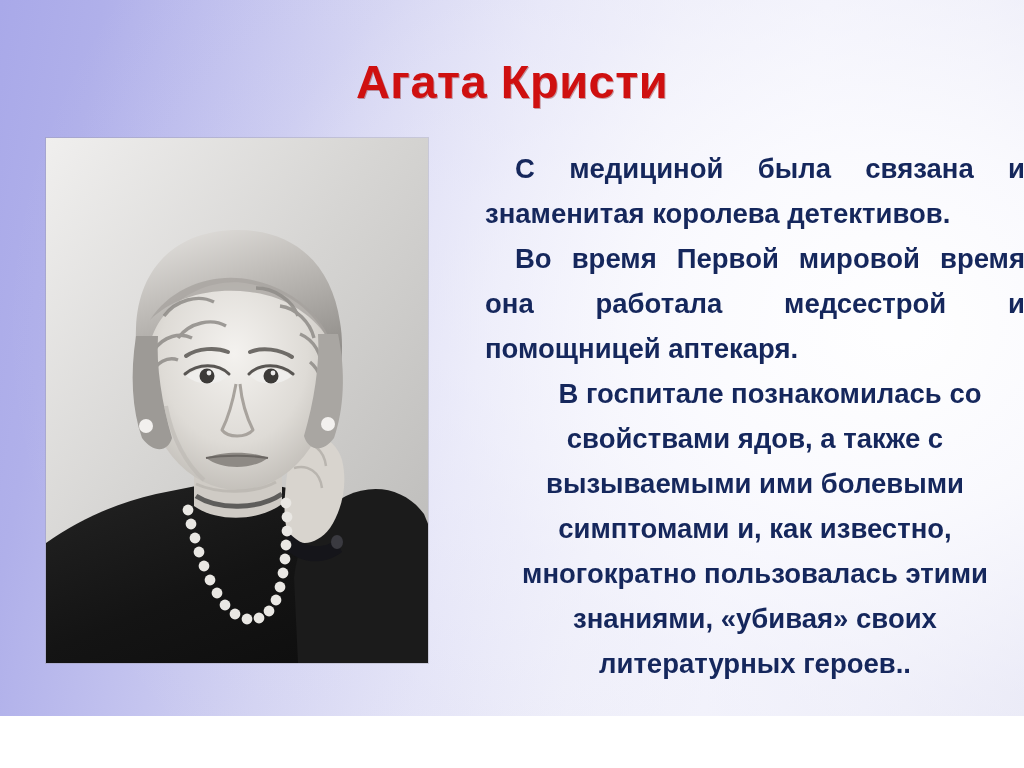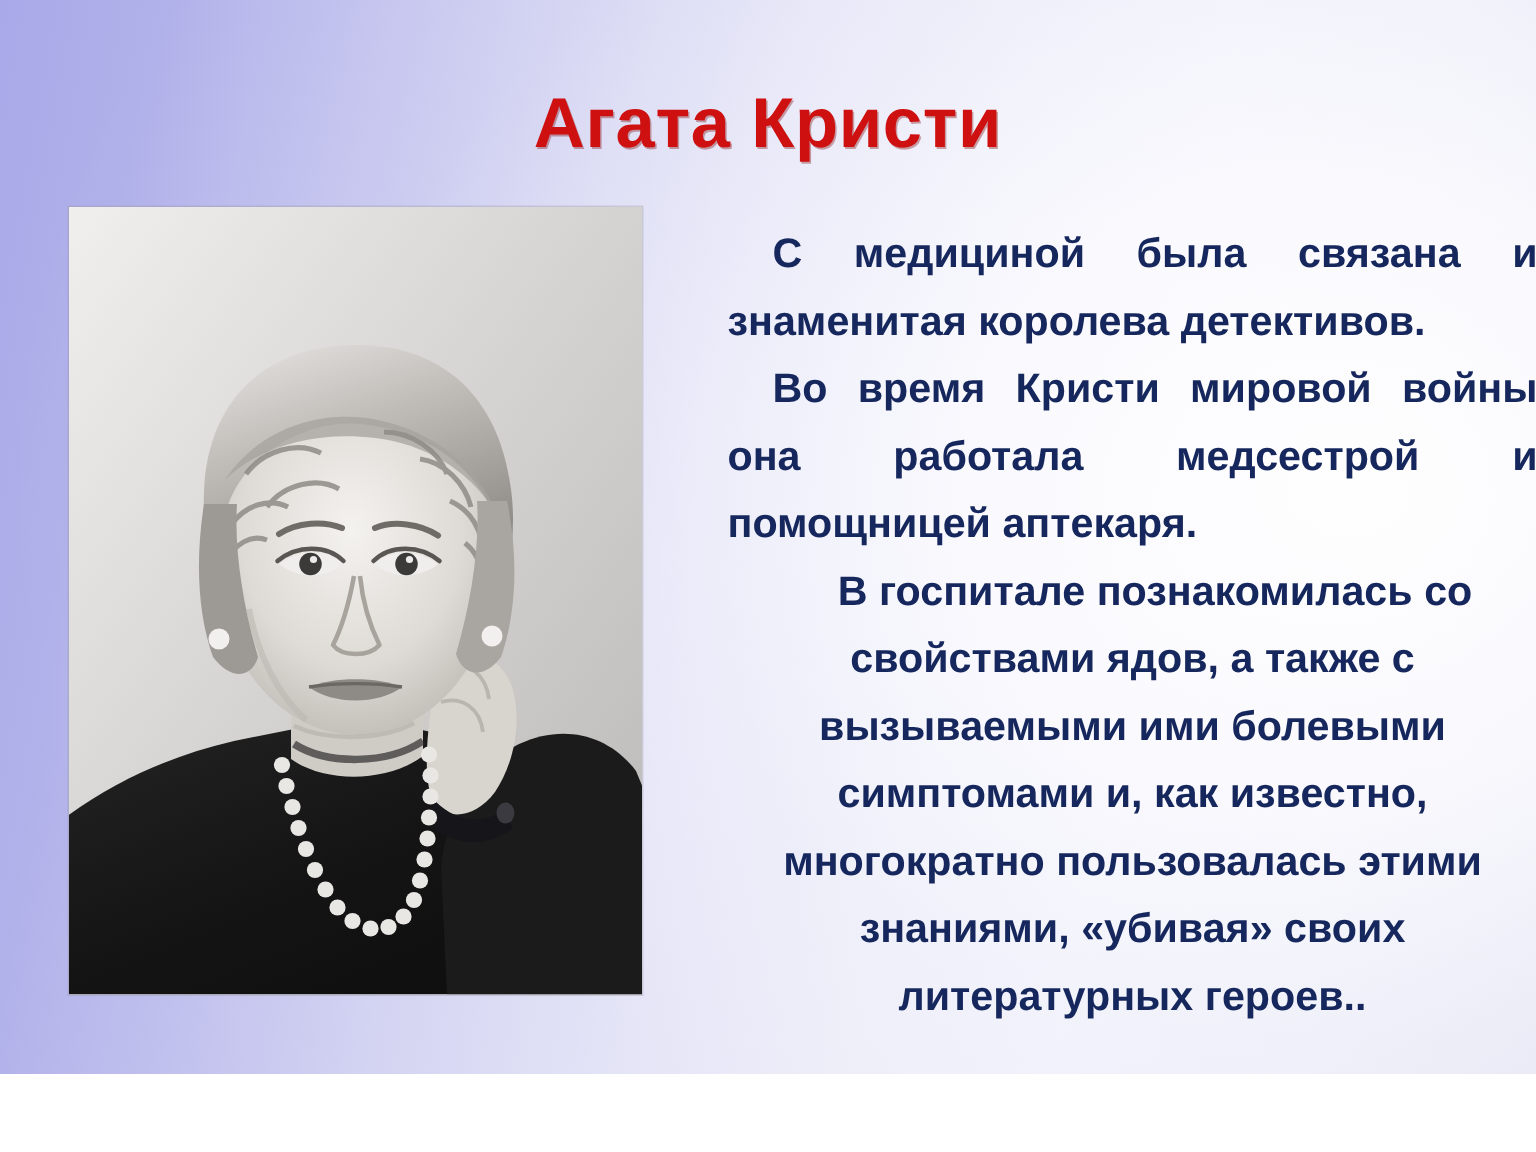--- a/index.html
+++ b/index.html
@@ -235,17 +235,17 @@
             <circle cx="240" cy="365" r="5.4"></circle>
         </g>
 
         <path d="M 150 358 C 172 372 212 372 236 356" fill="none" stroke="#2e2e2e" stroke-width="5" opacity="0.7"></path>
       </g>
     </svg>
   </div>
 
   <div class="body-text">
     <p>С медициной была связана и знаменитая королева детективов.</p>
-    <p>Во время Кристи мировой войны она работала медсестрой и помощницей аптекаря.</p>
+    <p>Во время Первой мировой время она работала медсестрой и помощницей аптекаря.</p>
     <p>В госпитале познакомилась со свойствами ядов, а также с вызываемыми ими болевыми симптомами и, как известно, многократно пользовалась этими знаниями, «убивая» своих литературных героев..</p>
   </div>
 
 </div>
 
 </body></html>

